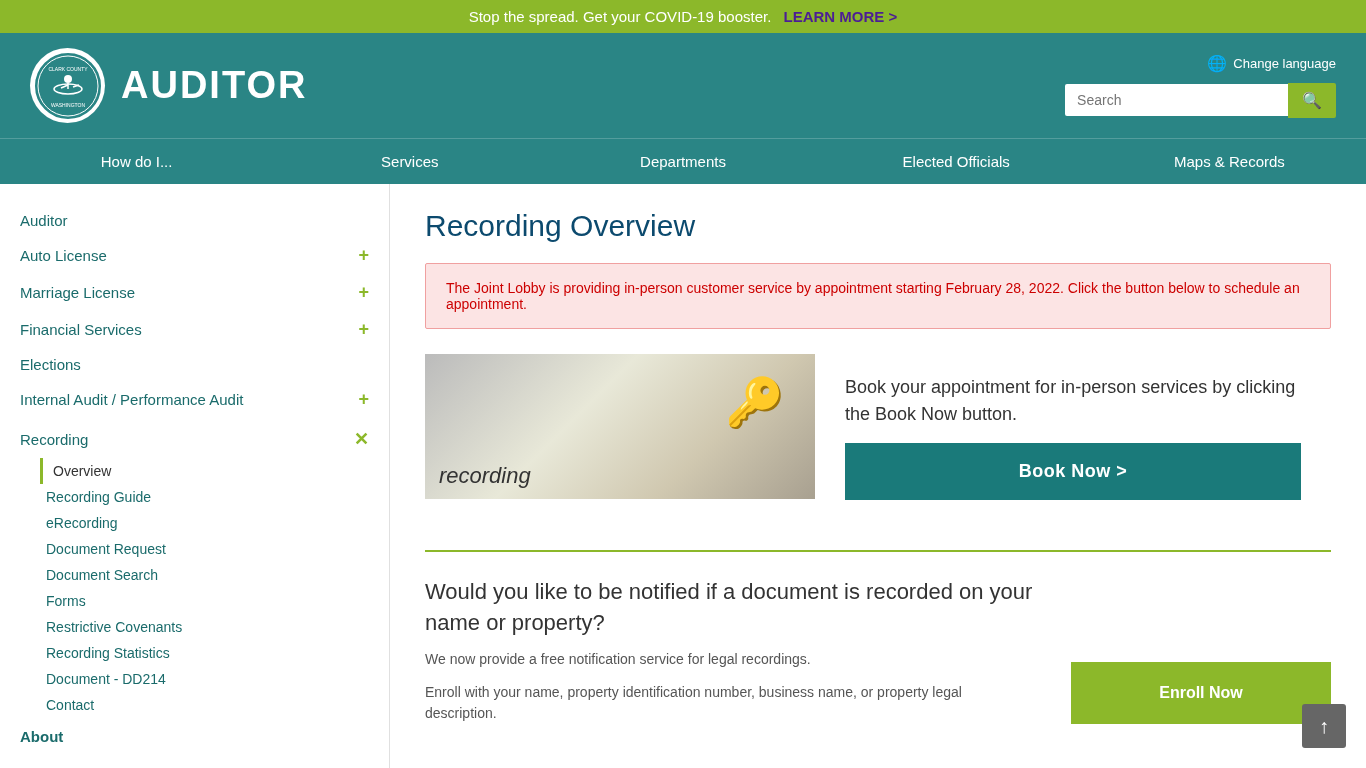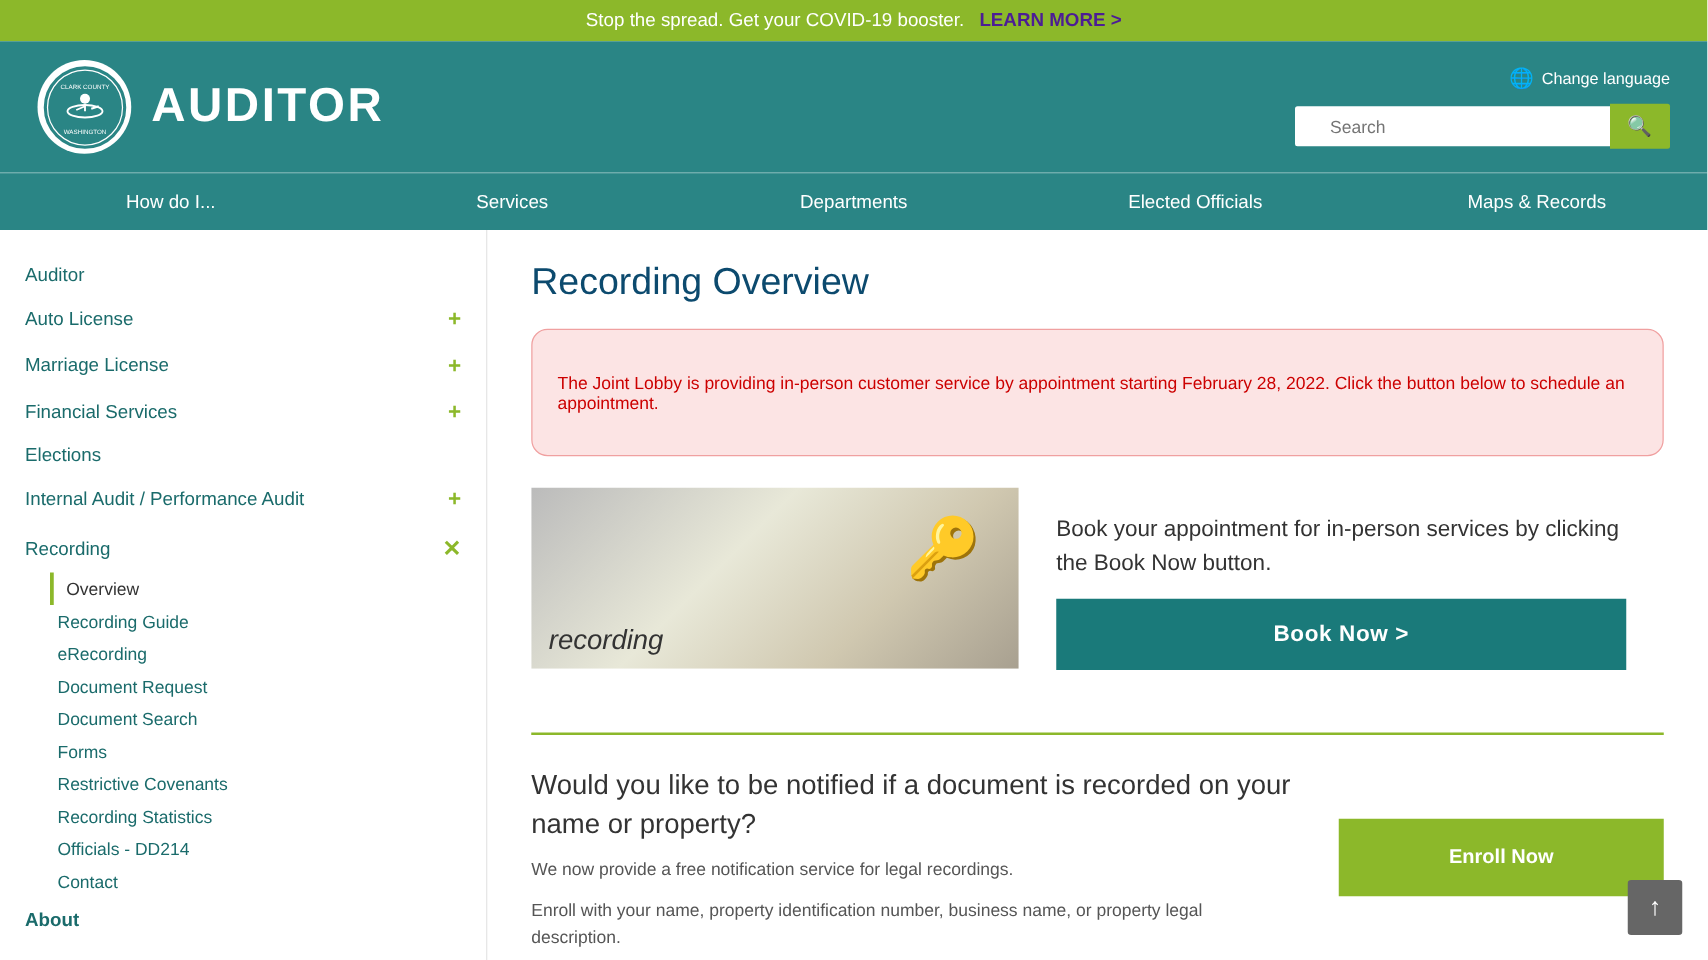--- a/index.html
+++ b/index.html
@@ -70,22 +70,22 @@
       cursor: pointer;
     }
     .globe-icon {
       font-size: 16px;
     }
     .search-bar {
       display: flex;
       align-items: center;
     }
     .search-bar input {
-      width: 252px;
-      padding: 8px 28px;
+      width: 223px;
+      padding: 8px 12px;
       border: none;
       font-size: 14px;
       outline: none;
       border-radius: 2px 0 0 2px;
     }
     .search-bar button {
       background: #8cb82a;
       border: none;
       color: #fff;
       padding: 8px 14px;
@@ -198,25 +198,25 @@
       font-size: 30px;
       font-weight: 400;
       color: #0c4a6e;
       margin-bottom: 20px;
     }
 
     
     .alert-banner {
       background: #fce4e4;
       border: 1px solid #f0a0a0;
-      padding: 34px 20px;
+      padding: 16px 20px;
       font-size: 14px;
       color: #c00;
       margin-bottom: 25px;
-      border-radius: 13px;
+      border-radius: 2px;
     }
 
     
     .appointment-section {
       display: flex;
       align-items: stretch;
       margin-bottom: 30px;
       gap: 0;
     }
     .recording-image {
@@ -278,21 +278,21 @@
     
     .divider {
       border: none;
       border-top: 2px solid #8cb82a;
       margin: 10px 0 25px 0;
     }
 
     
     .enroll-section {
       display: flex;
-      align-items: center;
+      align-items: flex-end;
       gap: 36px;
     }
     .enroll-text { flex: 1; }
     .enroll-heading {
       font-size: 22px;
       color: #333;
       margin-bottom: 10px;
       font-weight: 400;
       line-height: 1.4;
     }
@@ -431,21 +431,21 @@
       </div>
       <div class="recording-subnav">
         <a class="sub-item active">Overview</a>
         <a class="sub-item">Recording Guide</a>
         <a class="sub-item">eRecording</a>
         <a class="sub-item">Document Request</a>
         <a class="sub-item">Document Search</a>
         <a class="sub-item">Forms</a>
         <a class="sub-item">Restrictive Covenants</a>
         <a class="sub-item">Recording Statistics</a>
-        <a class="sub-item">Officials - DD214</a>
+        <a class="sub-item">Document - DD214</a>
         <a class="sub-item">Contact</a>
       </div>
     </div>
 
     <div class="about-link">
       <span>About</span>
     </div>
   </div>
 
   <div class="content">

